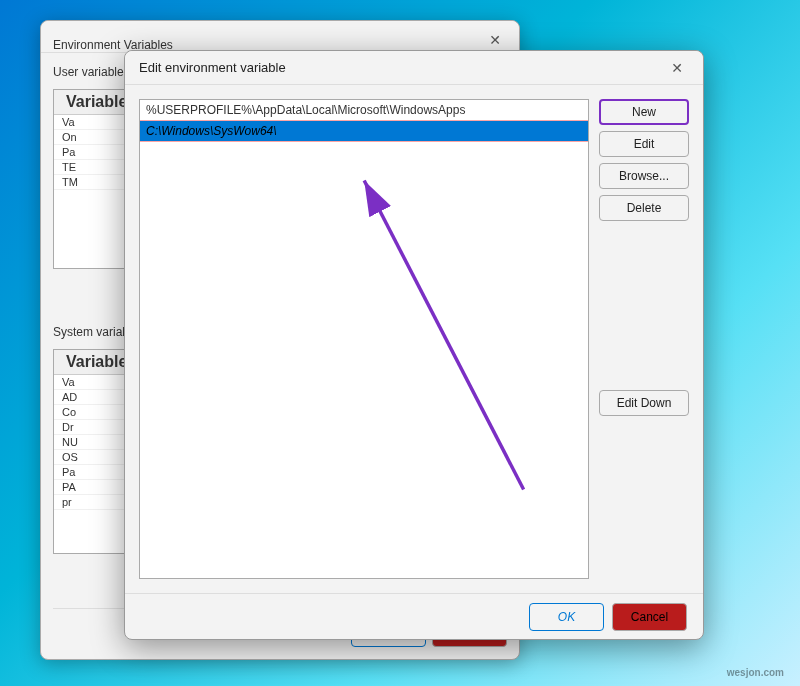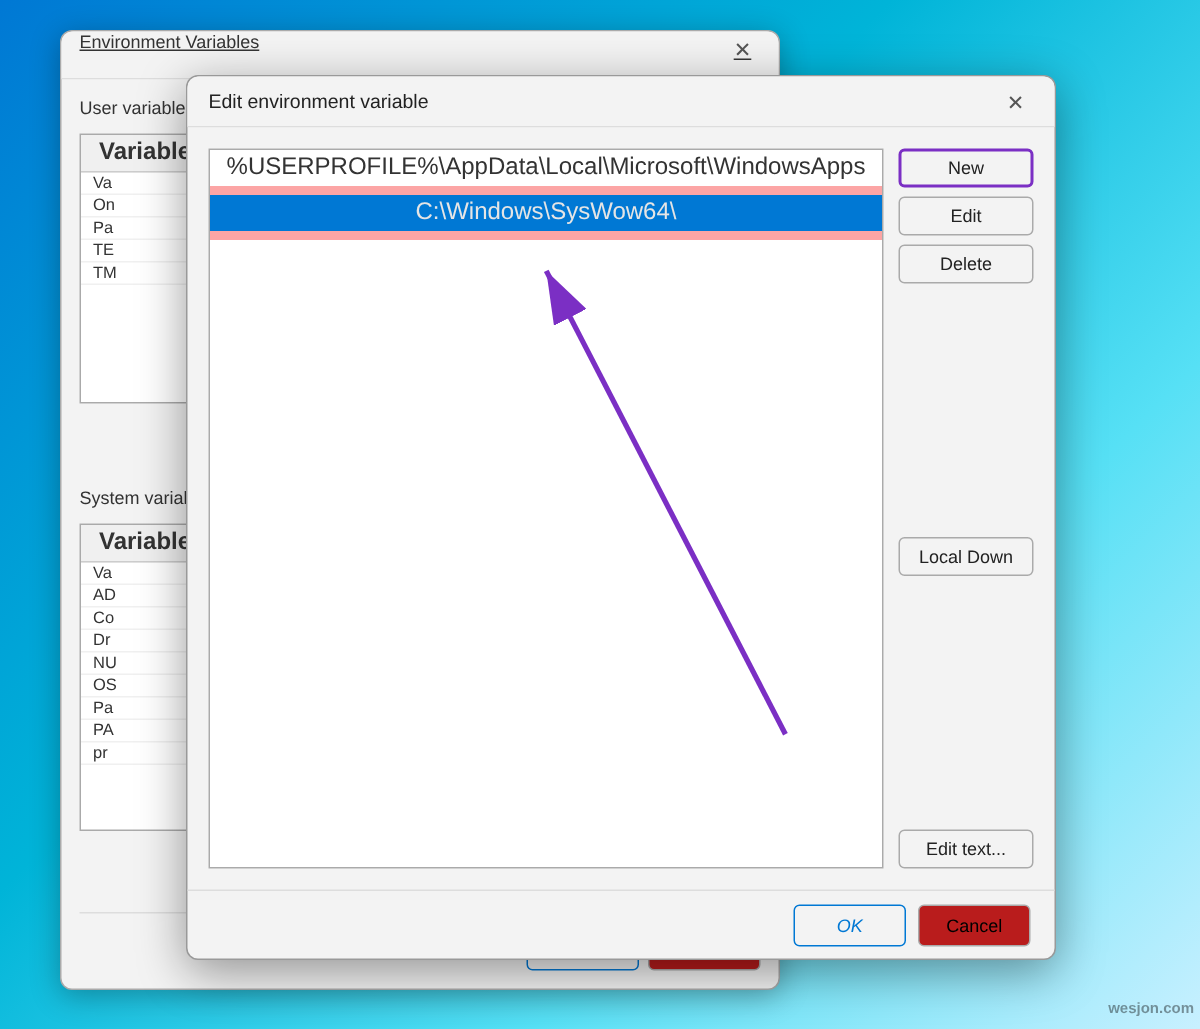--- a/index.html
+++ b/index.html
@@ -30,26 +30,25 @@
       display: flex;
       flex-direction: column;
     }
 
     .dialog-titlebar {
       height: 32px;
       background: #f3f3f3;
       border-bottom: 1px solid #ddd;
       border-radius: 8px 8px 0 0;
       display: flex;
-      align-items: flex-start;
+      align-items: flex-end;
       padding: 0 12px;
       font-size: 12px;
       color: #333;
       user-select: none;
-      text-decoration: underline;
     }
 
     .dialog-titlebar .title {
       flex: 1;
     }
 
     .titlebar-btn {
       width: 24px;
       height: 24px;
       border: none;
@@ -153,33 +152,33 @@
       flex: 1;
       border: 1px solid #aaa;
       background: white;
       overflow-y: auto;
       display: flex;
       flex-direction: column;
     }
 
     .list-item {
       padding: 3px 6px;
-      font-size: 16px;
+      font-size: 12px;
       color: #333;
-      border-bottom: 6px solid #fca5a5;
+      border-bottom: 1px solid #fca5a5;
       cursor: pointer;
       white-space: nowrap;
       overflow: hidden;
       text-overflow: ellipsis;
-      text-align: center;
     }
 
     .list-item.selected {
       background: #0078d4;
-      color: #e5e5e5;
+      color: #000000;
+      font-style: italic;
     }
 
     
     .buttons-panel {
       display: flex;
       flex-direction: column;
       gap: 6px;
       width: 90px;
     }
 
@@ -259,21 +258,21 @@
       font-size: 11px;
       border-bottom: 1px solid #f0f0f0;
     }
     .bg-row .col1 { width: 60px; color: #333; }
     .bg-row .col2 { flex: 1; color: #555; font-size: 10px; overflow: hidden; text-overflow: ellipsis; white-space: nowrap; }
 
     
     .watermark {
       position: absolute;
       bottom: 8px;
-      right: 4px;
+      right: 16px;
       font-size: 10px;
       color: rgba(0,0,0,0.4);
       font-weight: bold;
       z-index: 100;
     }
   </style>
 </head>
 <body>
 
 <div class="env-dialog">
@@ -378,25 +377,25 @@
   <div class="edit-dialog-body">
 
     <div class="list-area">
       <div class="list-item">%USERPROFILE%\AppData\Local\Microsoft\WindowsApps</div>
       <div class="list-item selected">C:\Windows\SysWow64\</div>
     </div>
 
     <div class="buttons-panel">
       <button class="action-btn new-btn">New</button>
       <button class="action-btn">Edit</button>
+      <button class="action-btn">Browse...</button>
       <button class="action-btn">Delete</button>
       <div class="spacer"></div>
-      <button class="action-btn">Local Down</button>
+      <button class="action-btn">Edit Down</button>
       <div class="spacer"></div>
-      <button class="action-btn">Edit text...</button>
     </div>
   </div>
 
   <div class="edit-dialog-footer">
     <button class="footer-btn primary">OK</button>
     <button class="footer-btn">Cancel</button>
   </div>
 
   <svg class="arrow-overlay" viewBox="0 0 580 590" xmlns="http://www.w3.org/2000/svg">
     <defs>

